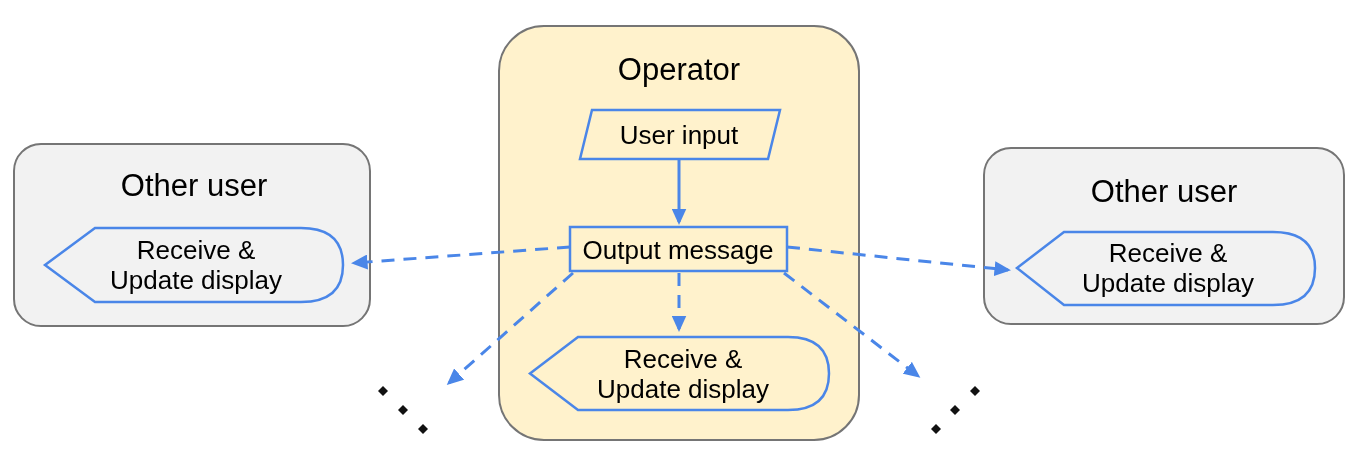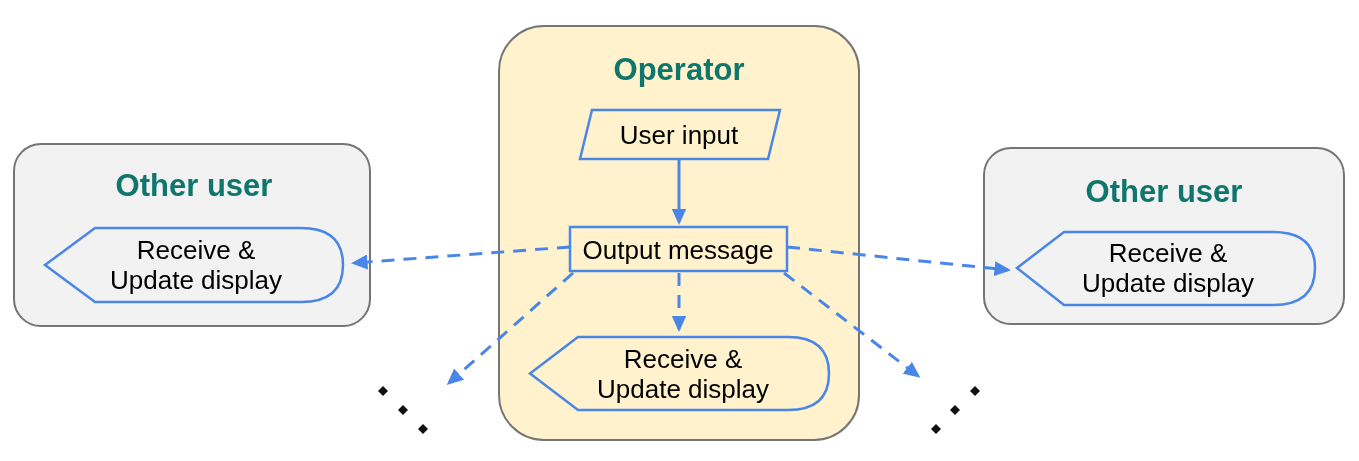--- a/index.html
+++ b/index.html
@@ -13,21 +13,21 @@
   .operator-box{left:498px;top:25px;width:362px;height:416px;border-radius:46px;background:#fff2cc;}
   .left-user-box{left:13px;top:143px;width:358px;height:184px;border-radius:28px;background:#f2f2f2;}
   .right-user-box{left:983px;top:147px;width:362px;height:178px;border-radius:28px;background:#f2f2f2;}
   .svg-layer{position:absolute;left:0;top:0;z-index:2;}
   .label{
     position:absolute;z-index:3;transform:translate(-50%,-50%);
     color:#000000;font-size:26px;line-height:30px;text-align:center;white-space:nowrap;
   }
   .title{
     position:absolute;z-index:3;transform:translate(-50%,-50%);
-    color:#0f766e;font-size:31px;font-weight:bold;text-align:center;white-space:nowrap;
+    color:#000000;font-size:31px;font-weight:normal;text-align:center;white-space:nowrap;
   }
 </style>
 </head>
 <body>
 
 <div class="canvas">
 
   <div class="group-box operator-box"></div>
   <div class="group-box left-user-box"></div>
   <div class="group-box right-user-box"></div>

